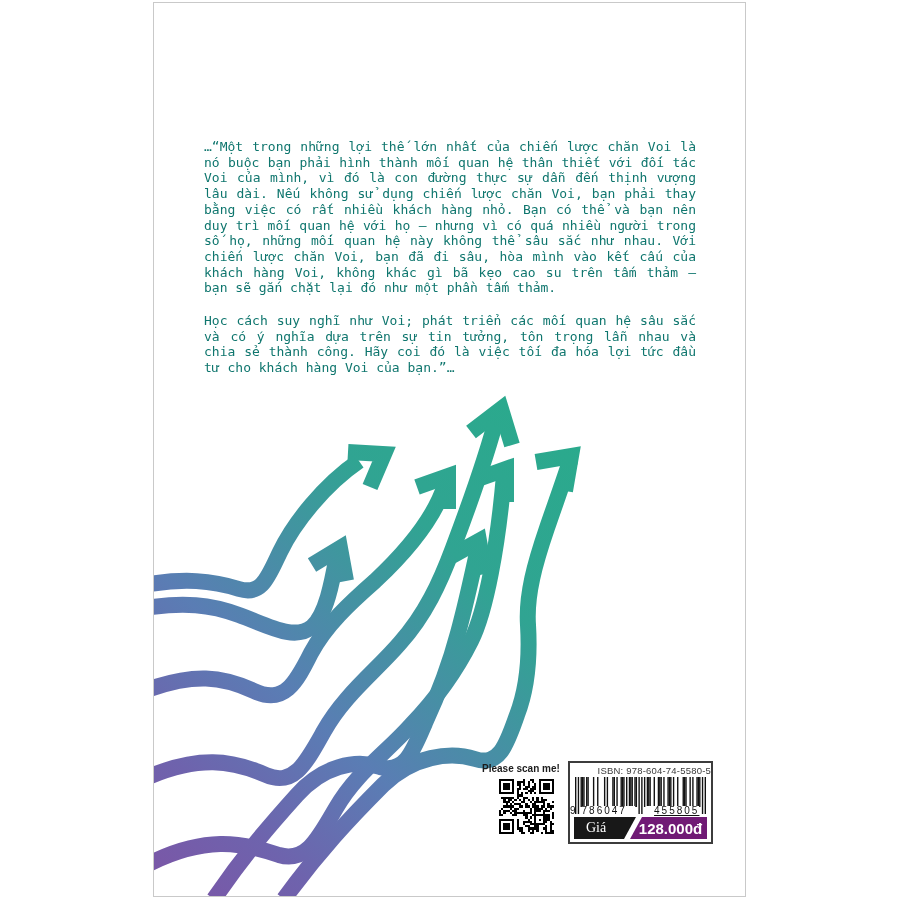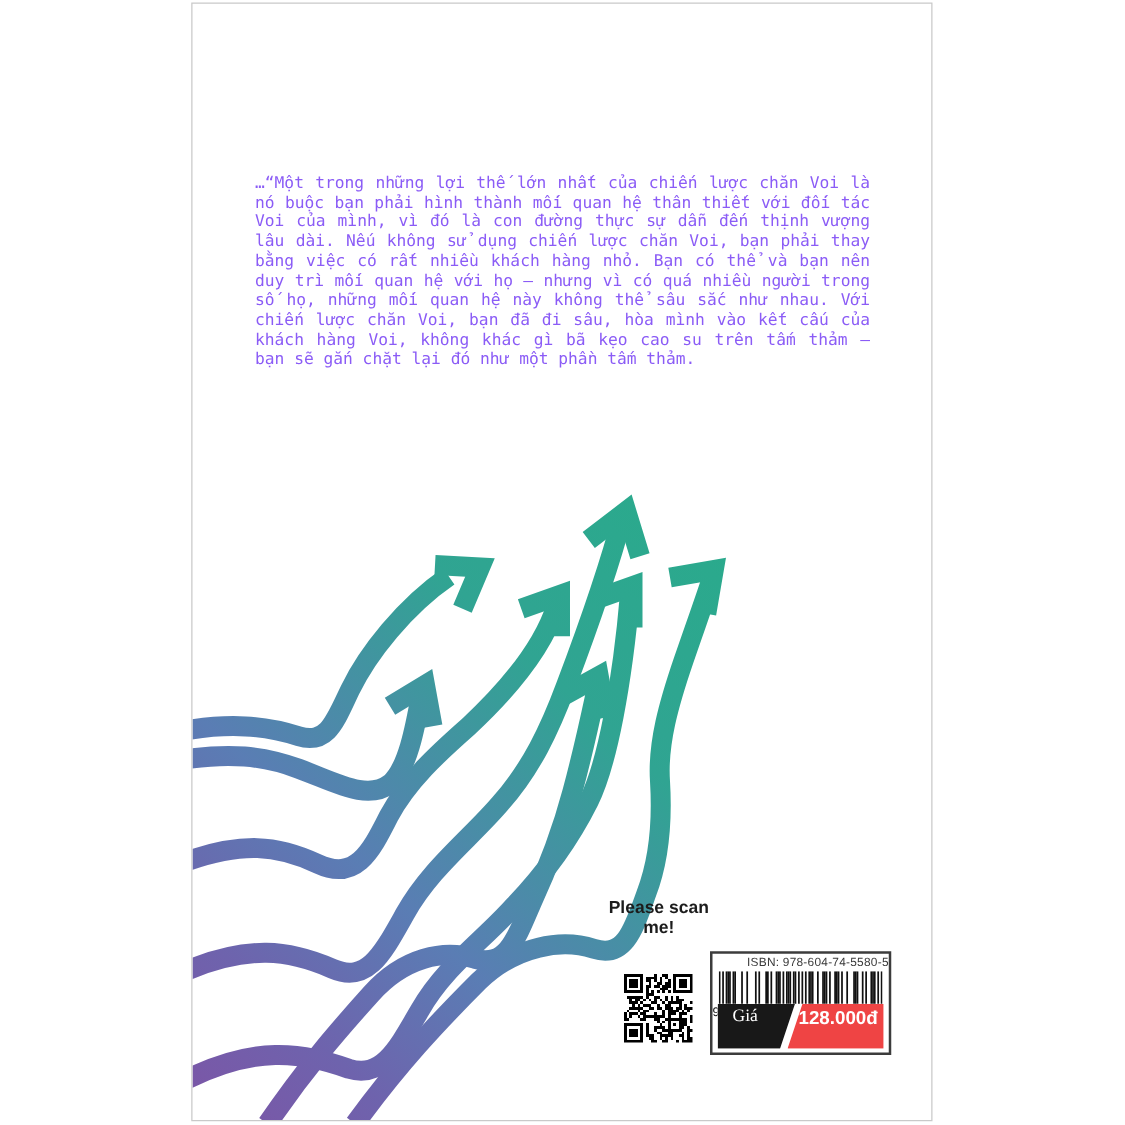--- a/index.html
+++ b/index.html
@@ -6,66 +6,67 @@
   html,body { width:900px; height:900px; background:#ffffff; overflow:hidden;
               font-family:"Liberation Sans", sans-serif; }
   .page { position:relative; width:900px; height:900px; background:#ffffff; }
 
   .cover { position:absolute; left:153px; top:2px; width:593px; height:895px;
            background:#ffffff; border:1px solid #c9c9c9; overflow:hidden; }
 
   
   .quote { position:absolute; left:50px; top:136px; width:492px;
            font-family:"DejaVu Sans Mono", monospace;
-           font-size:13px; line-height:15.7px; color:#8b5cf6;
+           font-size:13px; line-height:15.7px; color:#0f766e;
            text-align:justify; }
   .quote p { margin:0 0 17px 0; }
 
   
   .artwork { position:absolute; left:0; top:0; width:591px; height:893px; }
 
   
-  .scan-label { position:absolute; left:328px; top:714px; width:90px;
-                text-align:center; font-size:14px; font-weight:bold; color:#1c1c1c; }
+  .scan-label { position:absolute; left:328px; top:760px; width:90px;
+                text-align:left; font-size:10px; font-weight:bold; color:#1c1c1c; }
   .qr { position:absolute; left:345px; top:776px; width:55px; height:55px; }
 
   
   .isbn-box { position:absolute; left:414px; top:758px; width:145px; height:83px;
               background:#ffffff; border:2px solid #3c3c3c; }
   .isbn-label { text-align:right; margin-top:2px; font-size:9.5px; color:#3a3a3a;
                 letter-spacing:0.2px; white-space:nowrap; }
   .barcode-wrap { position:relative; margin:1px 5px 0 5px; height:37px; }
   .barcode-wrap svg { width:100%; height:37px; display:block; }
   .bc-digits { position:absolute; left:0; right:0; bottom:-2px; height:10px;
                font-size:10px; color:#111; line-height:10px; }
   .bc-digits .d9 { position:absolute; left:-5px; bottom:0; }
   .bc-digits .g1 { position:absolute; left:5%;  width:41%; text-align:left;
                    background:#fff; letter-spacing:2px; }
   .bc-digits .g2 { position:absolute; left:54%; width:41%; text-align:right;
                    background:#fff; letter-spacing:2px;text-decoration:underline; }
-  .price-row { position:absolute; left:4px; right:4px; bottom:3px; height:36px;
+  .price-row { position:absolute; left:4px; right:4px; bottom:3px; height:22px;
                background:#ffffff; }
   .price-black { position:absolute; top:0; left:0; right:0; bottom:0;
                  background:#181818;
                  clip-path:polygon(0 0, 62px 0, 50px 100%, 0 100%); }
   .price-black span { position:absolute; left:12px; top:3px; color:#fff;
                       font-family:"Liberation Serif", serif; font-size:14px; }
   .price-red { position:absolute; top:0; left:0; right:0; bottom:0;
                clip-path:polygon(68px 0, 100% 0, 100% 100%, 56px 100%); }
   .price-red span { position:absolute; left:62px; right:2px; top:3px;
                     text-align:center; color:#fff; font-weight:bold; font-size:15px; }
 </style>
 </head>
 <body>
 
 <div class="page">
   <div class="cover">
 
     <div class="quote">
       <p>…“Một trong những lợi thế lớn nhất của chiến lược chăn Voi là nó buộc bạn phải hình thành mối quan hệ thân thiết với đối tác Voi của mình, vì đó là con đường thực sự dẫn đến thịnh vượng lâu dài. Nếu không sử dụng chiến lược chăn Voi, bạn phải thay bằng việc có rất nhiều khách hàng nhỏ. Bạn có thể và bạn nên duy trì mối quan hệ với họ – nhưng vì có quá nhiều người trong số họ, những mối quan hệ này không thể sâu sắc như nhau. Với chiến lược chăn Voi, bạn đã đi sâu, hòa mình vào kết cấu của khách hàng Voi, không khác gì bã kẹo cao su trên tấm thảm – bạn sẽ gắn chặt lại đó như một phần tấm thảm.</p>
+      <p>Học cách suy nghĩ như Voi; phát triển các mối quan hệ sâu sắc và có ý nghĩa dựa trên sự tin tưởng, tôn trọng lẫn nhau và chia sẻ thành công. Hãy coi đó là việc tối đa hóa lợi tức đầu tư cho khách hàng Voi của bạn.”…</p>
     </div>
 
     <svg class="artwork" viewBox="0 0 591 893" preserveAspectRatio="none">
       <defs>
         <linearGradient id="ag" gradientUnits="userSpaceOnUse" x1="0" y1="893" x2="430" y2="430">
           <stop offset="0" stop-color="#7C55A6"></stop>
           <stop offset="0.18" stop-color="#6E63AD"></stop>
           <stop offset="0.38" stop-color="#5A7DB4"></stop>
           <stop offset="0.55" stop-color="#4591A3"></stop>
           <stop offset="0.72" stop-color="#30A492"></stop>
@@ -374,20 +375,20 @@
         <div class="bc-digits">
           <span class="d9">9</span>
           <span class="g1">786047</span>
           <span class="g2">455805</span>
         </div>
       </div>
       <div class="price-row">
         <div class="price-black">
           <span>Giá</span>
         </div>
-        <div class="price-red" id="price-red" style="background: #ef4444;">
+        <div class="price-red" id="price-red" style="background: #701a75;">
           <span>128.000đ</span>
         </div>
       </div>
     </div>
 
   </div>
 </div>
 
 </body></html>

